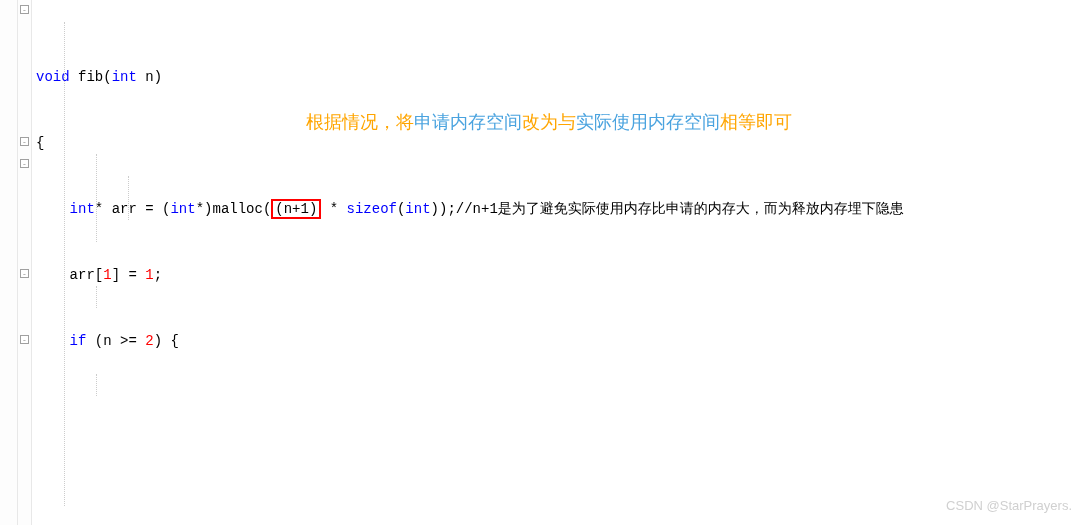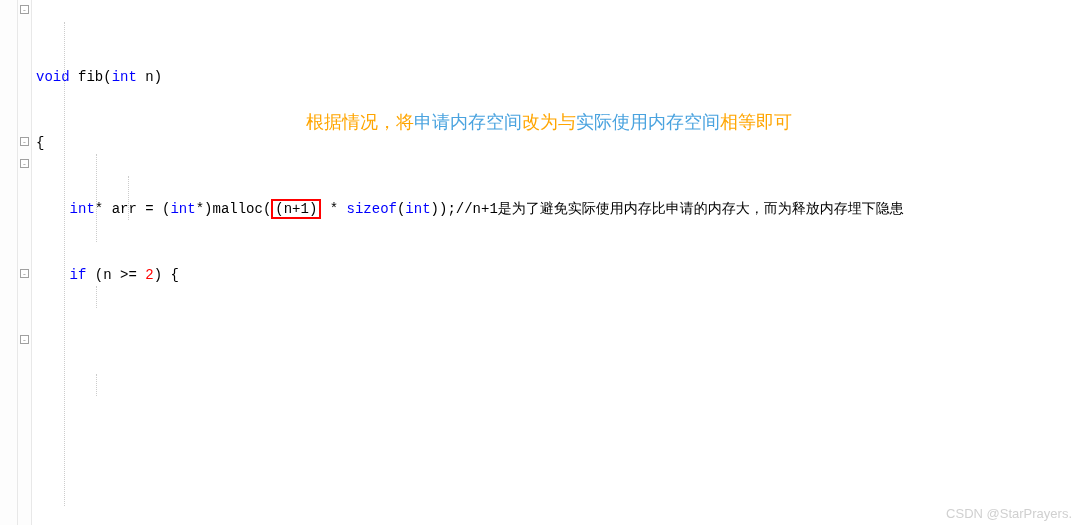--- a/index.html
+++ b/index.html
@@ -78,21 +78,21 @@
       left: 306px;
       font-family: Liberation Sans, sans-serif;
       font-size: 18px;
       font-weight: 500;
     }
     .ann-orange { color: #ffa500; }
     .ann-blue { color: #4aa3df; }
     .watermark {
       position: absolute;
       right: 10px;
-      bottom: 0;
+      bottom: 8px;
       font-family: sans-serif;
       font-size: 13px;
       color: #d0d0d0;
     }
   </style>
 </head>
 <body>
 
 <div class="editor">
   <div class="gutter"></div>
@@ -107,20 +107,21 @@
     <div class="indent-guides">
       <div class="guide" style="left:0px;top:22px;height:484px"></div>
       <div class="guide" style="left:32px;top:154px;height:88px"></div>
       <div class="guide" style="left:64px;top:176px;height:44px"></div>
       <div class="guide" style="left:32px;top:286px;height:22px"></div>
       <div class="guide" style="left:32px;top:374px;height:22px"></div>
     </div>
     <div class="line"><span class="kw">void</span><span> fib(</span><span class="kw">int</span><span> n)</span></div>
     <div class="line"><span>{</span></div>
     <div class="line"><span>    </span><span class="kw">int</span><span>* arr = (</span><span class="kw">int</span><span>*)malloc(</span><span class="redbox">(n+1)</span><span> * </span><span class="kw">sizeof</span><span>(</span><span class="kw">int</span><span>));</span><span class="comment">//n+1是为了避免实际使用内存比申请的内存大，而为释放内存埋下隐患</span></div>
+    <div class="line"><span>    arr[</span><span class="num">1</span><span>] = </span><span class="num">1</span><span>;</span></div>
     <div class="line"><span>    </span><span class="kw">if</span><span> (n &gt;= </span><span class="num">2</span><span>) {</span></div>
     
     
     
     
     
     
     
     
     

